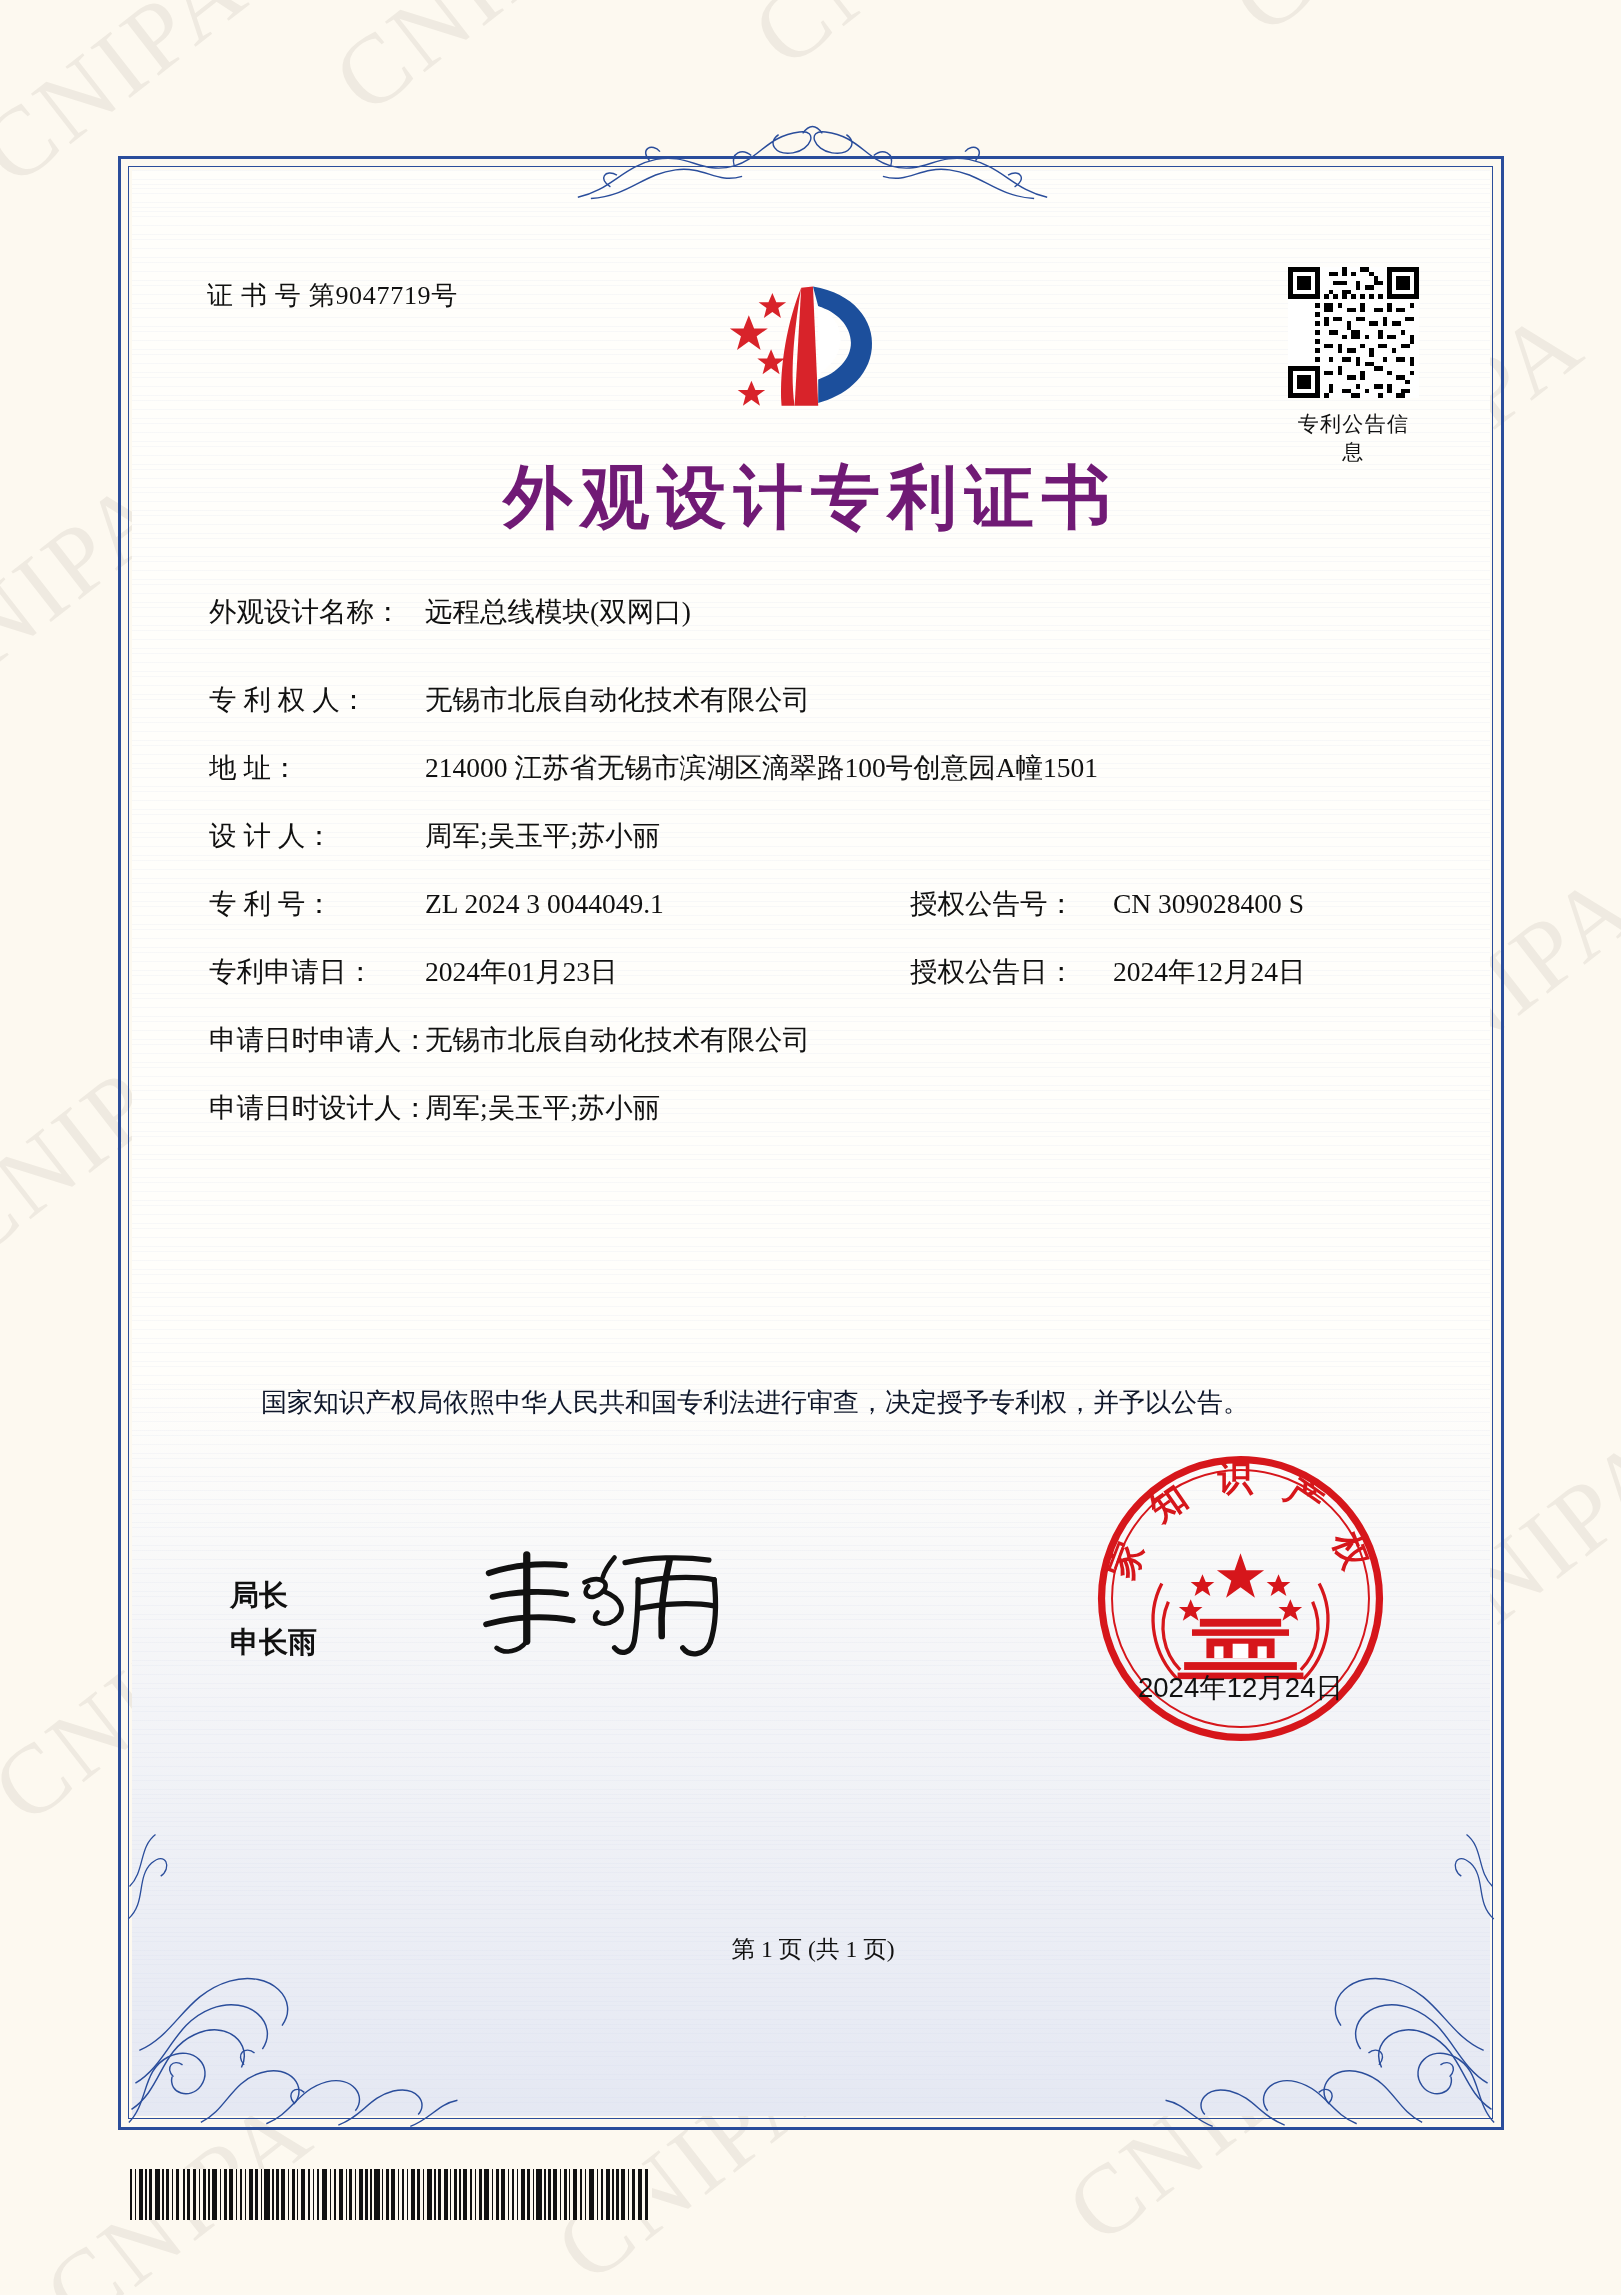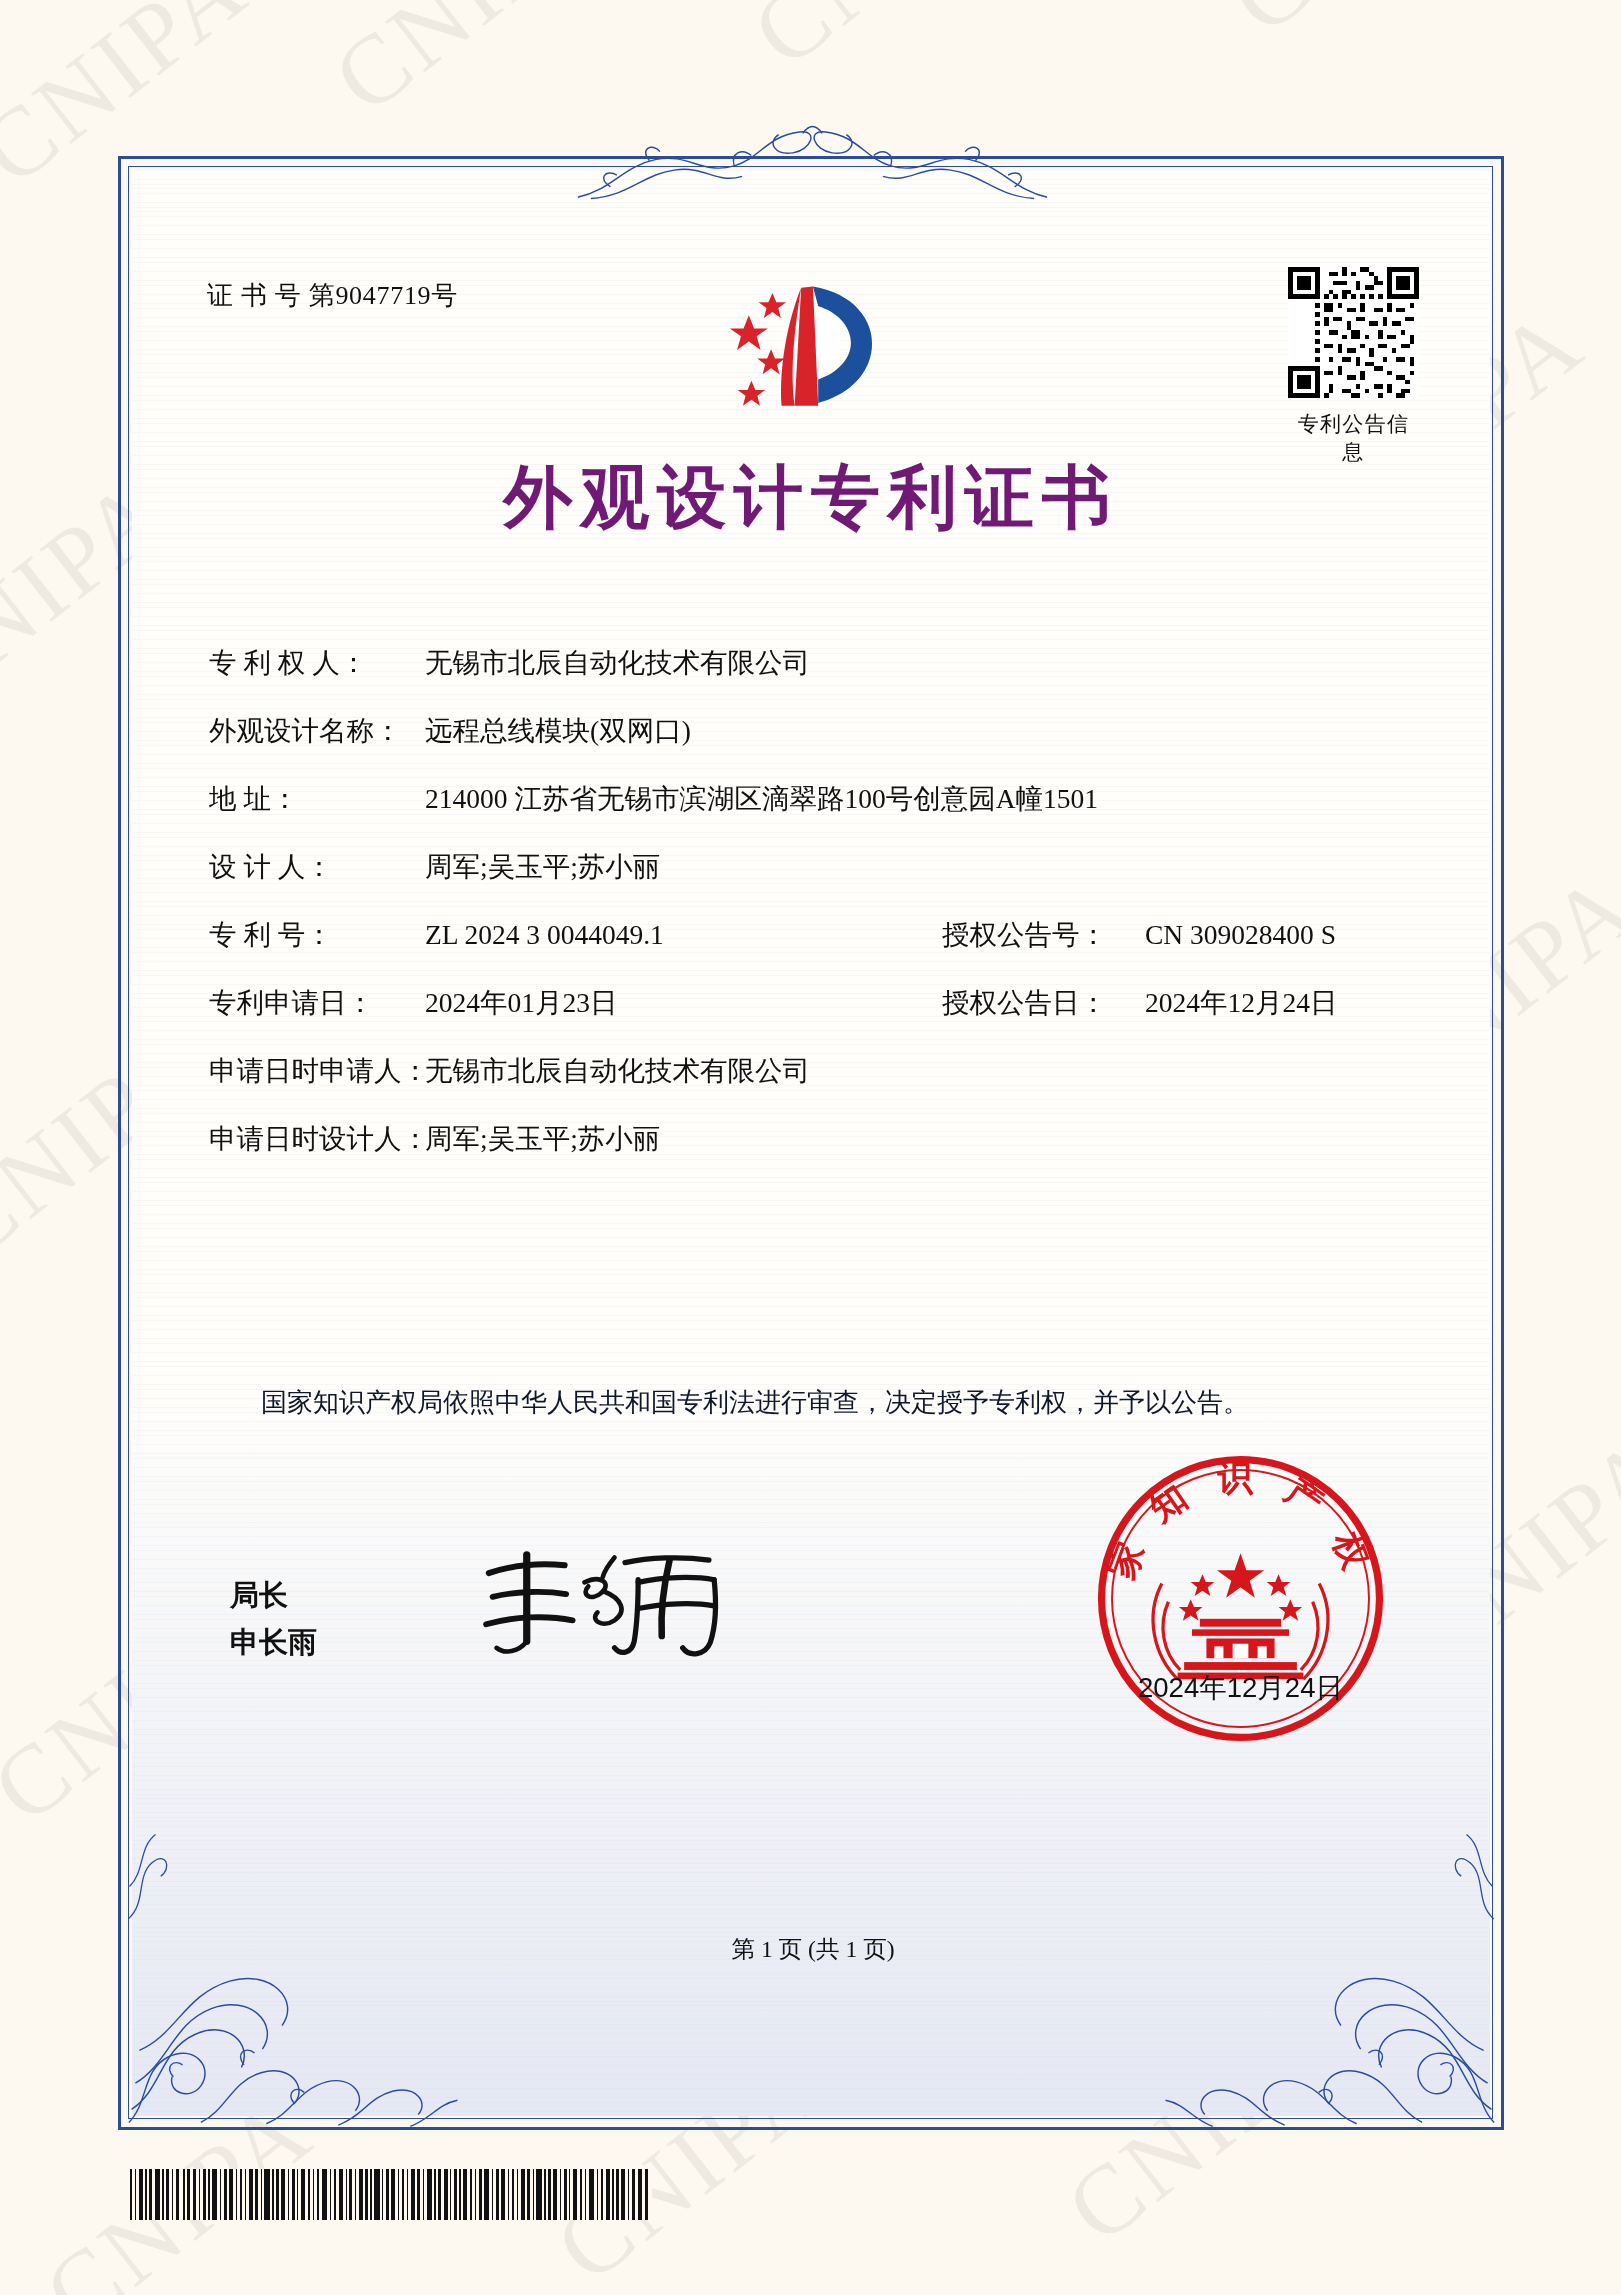--- a/index.html
+++ b/index.html
@@ -151,21 +151,20 @@
     width: 216px;
     letter-spacing: 0px;
   }
   .fvalue {
     display: inline-block;
   }
   .second-col {
     position: absolute;
     left: 701px;
     top: 0;
-    margin-left: 32px;
   }
   .second-col .flabel {
     width: 203px;
   }
 
   .statement {
     position: absolute;
     left: 77px;
     right: 72px;
     top: 1209px;
@@ -447,26 +446,26 @@
             <rect x="24" y="28" width="2" height="1"></rect>
         </g>
       </svg>
       <div class="qr-label">专利公告信息</div>
     </div>
 
     <div class="title">外观设计专利证书</div>
 
     <div class="fields">
 
+      <div class="field-row">
+        <span class="flabel">外观设计名称：</span><span class="fvalue">远程总线模块(双网口)</span>
+      </div>
+
       <div class="field-row" style="margin-top:51px;">
         <span class="flabel">专 利 权 人：</span><span class="fvalue">无锡市北辰自动化技术有限公司</span>
-      </div>
-
-      <div class="field-row">
-        <span class="flabel">外观设计名称：</span><span class="fvalue">远程总线模块(双网口)</span>
       </div>
 
       <div class="field-row">
         <span class="flabel">地        址：</span><span class="fvalue">214000 江苏省无锡市滨湖区滴翠路100号创意园A幢1501</span>
       </div>
 
       <div class="field-row">
         <span class="flabel">设   计   人：</span><span class="fvalue">周军;吴玉平;苏小丽</span>
       </div>
 

